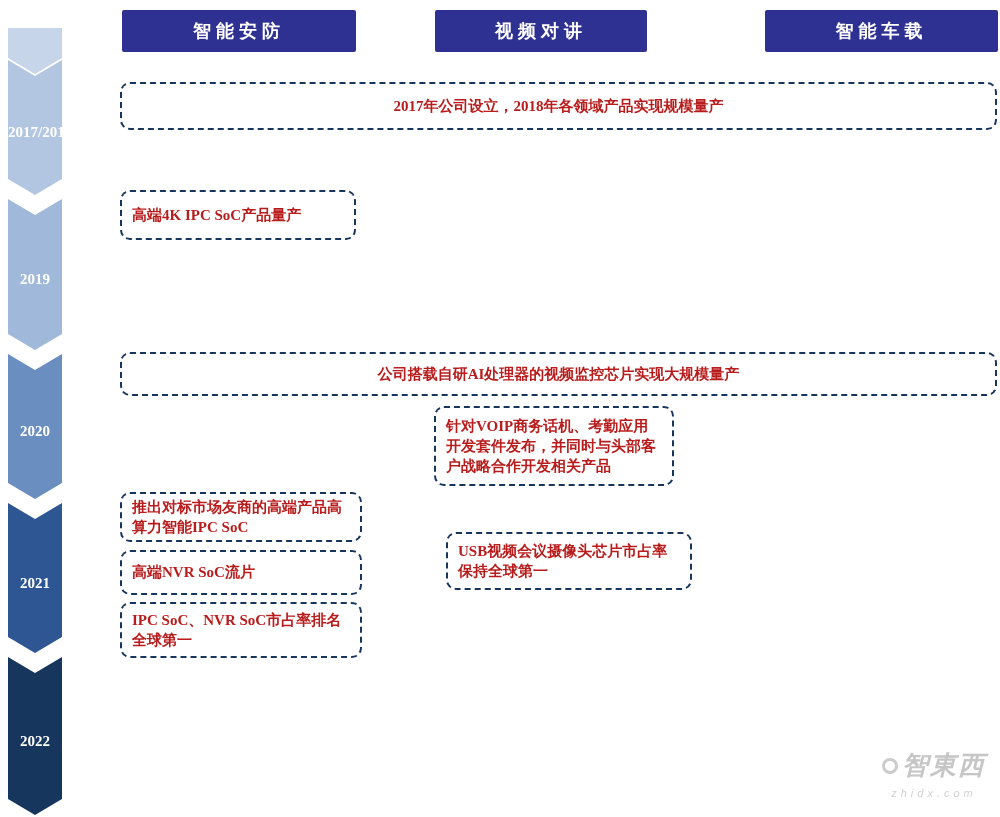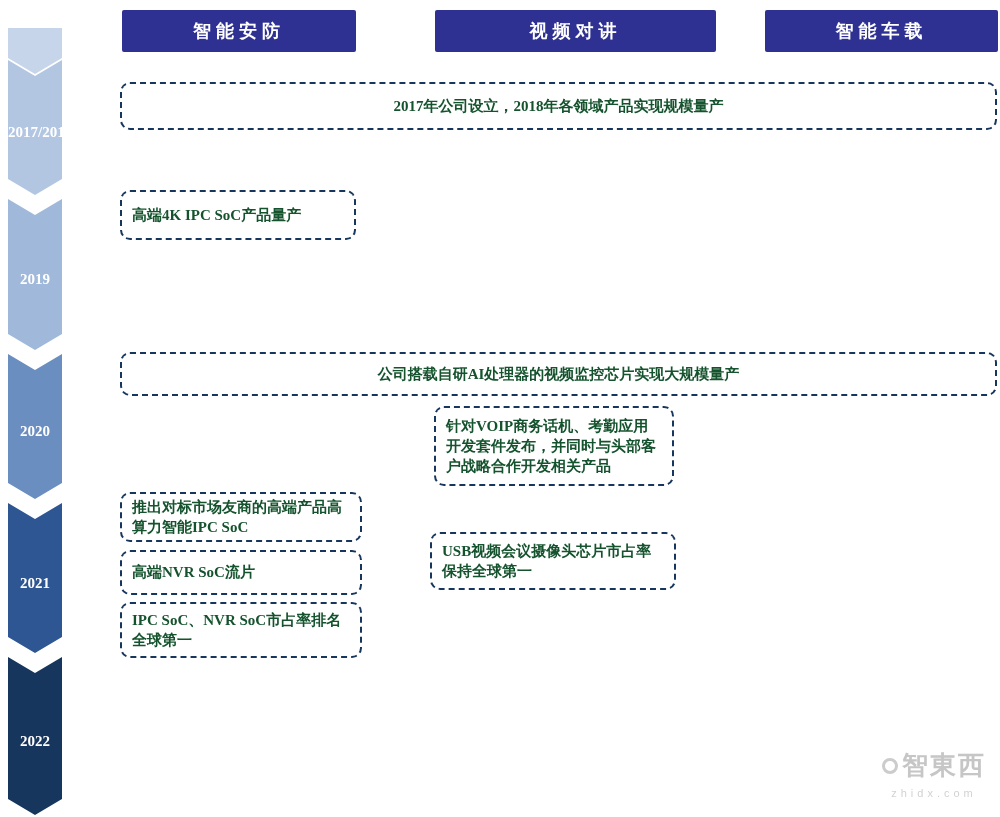--- a/index.html
+++ b/index.html
@@ -56,41 +56,42 @@
   .c2 { background: #a0b9da; }
   .c3 { background: #6b8ec1; }
   .c4 { background: #2e5693; }
   .c5 { background: #17365d; }
   
   .box {
     position: absolute;
     border: 2px dashed #17365d;
     border-radius: 10px;
     background: #ffffff;
-    color: #14532d;
+    color: #b91c1c;
     font-weight: bold;
     font-size: 15px;
     line-height: 1.35;
     padding: 5px 10px;
     display: flex;
     align-items: center;
     text-align: left;
   }
   .box.center {
     justify-content: center;
     text-align: center;
   }
   
   .watermark {
     position: absolute;
     right: 14px;
     bottom: 18px;
     text-align: center;
     color: #c6c6c6;
     font-family: "Liberation Sans", "DejaVu Sans", sans-serif;
+    font-style: italic;
   }
   .watermark .ring {
     display: inline-block;
     width: 16px;
     height: 16px;
     border: 3px solid #cccccc;
     border-radius: 50%;
     vertical-align: middle;
     margin-right: 4px;
   }
@@ -107,21 +108,21 @@
     color: #d2d2d2;
     margin-top: 4px;
   }
 </style>
 </head>
 <body>
 
 <div class="canvas">
 
   <div class="col-header" style="left:122px; top:10px; width:234px;">智能安防</div>
-  <div class="col-header" style="left:435px; top:10px; width:281px;">视频对讲</div>
+  <div class="col-header" style="left:435px; top:10px; width:212px;">视频对讲</div>
   <div class="col-header" style="left:765px; top:10px; width:233px;text-align:center;">智能车载</div>
 
   <div class="chev chev-tip c0" style="top:28px; height:46px;"></div>
   <div class="chev chev-body c1" style="top:60px; height:135px;">
     <span>2017/2018</span>
   </div>
   <div class="chev chev-body c2" style="top:199px; height:151px;">
     <span>2019</span>
   </div>
   <div class="chev chev-body c3" style="top:354px; height:145px;">
@@ -140,21 +141,21 @@
 
 
   <div class="box center" style="left:120px; top:352px; width:877px; height:44px;">公司搭载自研AI处理器的视频监控芯片实现大规模量产</div>
 
   <div class="box" style="left:434px; top:406px; width:240px; height:80px;">针对VOIP商务话机、考勤应用开发套件发布，并同时与头部客户战略合作开发相关产品</div>
 
   <div class="box" style="left:120px; top:492px; width:242px; height:50px;">推出对标市场友商的高端产品高算力智能IPC SoC</div>
 
   <div class="box" style="left:120px; top:550px; width:242px; height:45px;">高端NVR SoC流片</div>
 
-  <div class="box" style="left:430px; top:532px; width:246px; height:58px;">USB视频会议摄像头芯片市占率保持全球第一</div>
+  <div class="box" style="left:446px; top:532px; width:246px; height:58px;">USB视频会议摄像头芯片市占率保持全球第一</div>
 
 
   <div class="box" style="left:120px; top:602px; width:242px; height:56px;">IPC SoC、NVR SoC市占率排名全球第一</div>
 
 
   <div class="watermark">
     <div>
       <span class="ring"></span><span class="wm-text">智東西</span>
     </div>
     <div class="wm-domain">zhidx.com</div>

